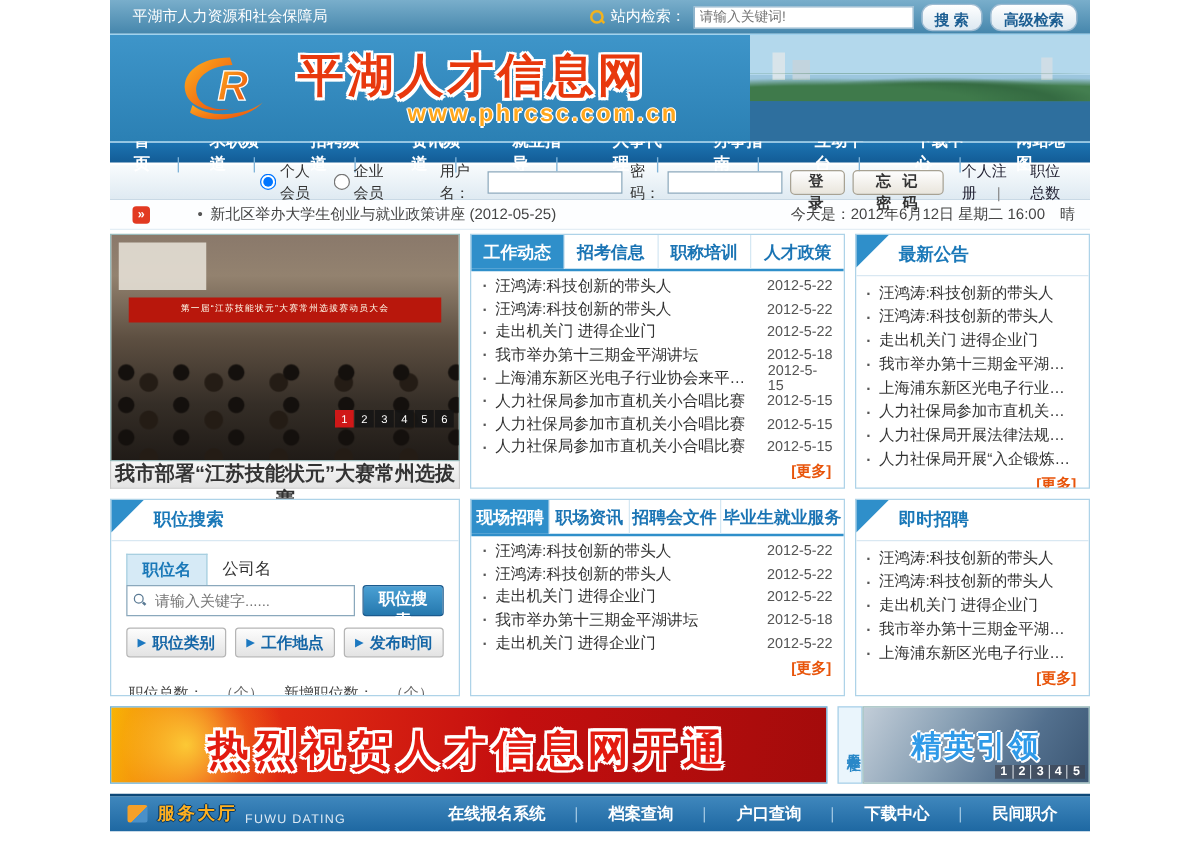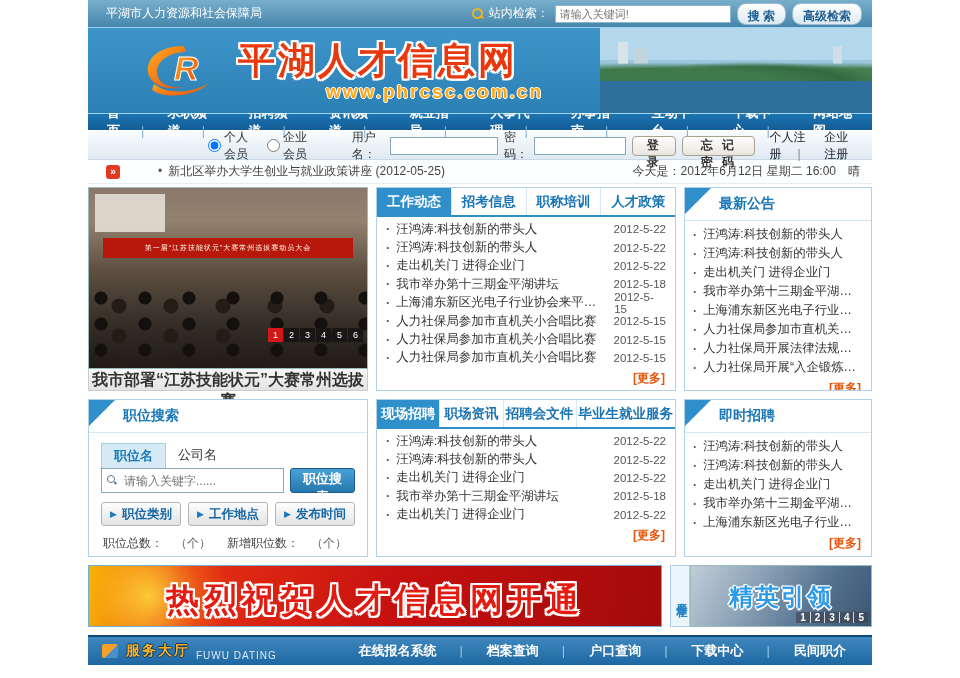--- a/index.html
+++ b/index.html
@@ -123,21 +123,21 @@
   .jinput-wrap { position:relative; flex:1; display:flex; }
   .jinput-wrap .mag2 { position:absolute; left:6px; top:7px; width:10px; height:10px; }
   .mag2::before { content:""; position:absolute; left:0; top:0; width:6px; height:6px; border:1.5px solid #5a7a94; border-radius:50%; }
   .mag2::after { content:""; position:absolute; left:7px; top:7px; width:3px; height:1.5px; background:#5a7a94; transform:rotate(45deg); }
   .jbtn { width:70px; height:25px; margin-left:6px; background:linear-gradient(#4aa0d4,#2578ae); color:#fff; font-size:13px;
           font-weight:bold; border:1px solid #1a5a8e; border-radius:3px; cursor:pointer; }
   .jfilters { display:flex; gap:7px; margin-top:9px; }
   .jfilter { flex:1; height:24px; background:linear-gradient(#fdfdfd,#e3e3e3); border:1px solid #b5b5b5; border-radius:3px;
              font-size:12.5px; font-weight:bold; color:#1566a6; display:flex; align-items:center; justify-content:center; gap:5px; cursor:pointer; }
   .jarrow { color:#1c78c0; font-size:9px; }
-  .jstats { margin-top:9px; font-size:12px; color:#444; display:grid; grid-template-columns:72px 52px 84px 44px; row-gap:12px; padding-left:2px; }
+  .jstats { margin-top:20px; font-size:12px; color:#444; display:grid; grid-template-columns:72px 52px 84px 44px; row-gap:12px; padding-left:2px; }
   .jval { color:#666; }
 
   
   .bannerrow { margin-top:8px; height:62px; }
   .banner { width:574px; height:62px; border:1px solid #6ab0d8; position:relative; overflow:hidden; cursor:pointer;
     background:linear-gradient(100deg,#f7b500 0%,#e73214 16%,#c50f0f 55%,#a30b0b 100%); }
   .banner::before { content:""; position:absolute; left:-30px; top:-40px; width:180px; height:140px;
     background:radial-gradient(circle,rgba(255,220,60,.85) 0%,rgba(255,180,30,.25) 45%,transparent 70%); }
   .banner span { position:absolute; left:0; right:0; top:12px; text-align:center; font-size:33px; font-weight:bold;
     color:#e31b10; letter-spacing:5px; white-space:nowrap;
@@ -226,21 +226,21 @@
       <span>企业会员</span>
       </label>
     <span class="lbl-user">用户名：</span>
     <input class="lfield" style="">
     <span>密码：</span>
     <input class="lfield pw" type="password" style="">
     <button class="graybtn">登 录</button>
     <button class="graybtn">忘 记 密 码</button>
     <span class="reggroup">
       <a class="reglink">个人注册</a>
-      <a class="reglink">企业注册</a>
+      <a class="reglink">职位总数</a>
     </span>
   </div>
 
   <div class="ticker">
     <span class="ticker-ico">»</span>
     <a class="ticker-news">新北区举办大学生创业与就业政策讲座 (2012-05-25)</a>
     <span class="dateinfo">今天是：2012年6月12日 星期二 16:00　晴</span>
   </div>
 
   <div class="row row1">

